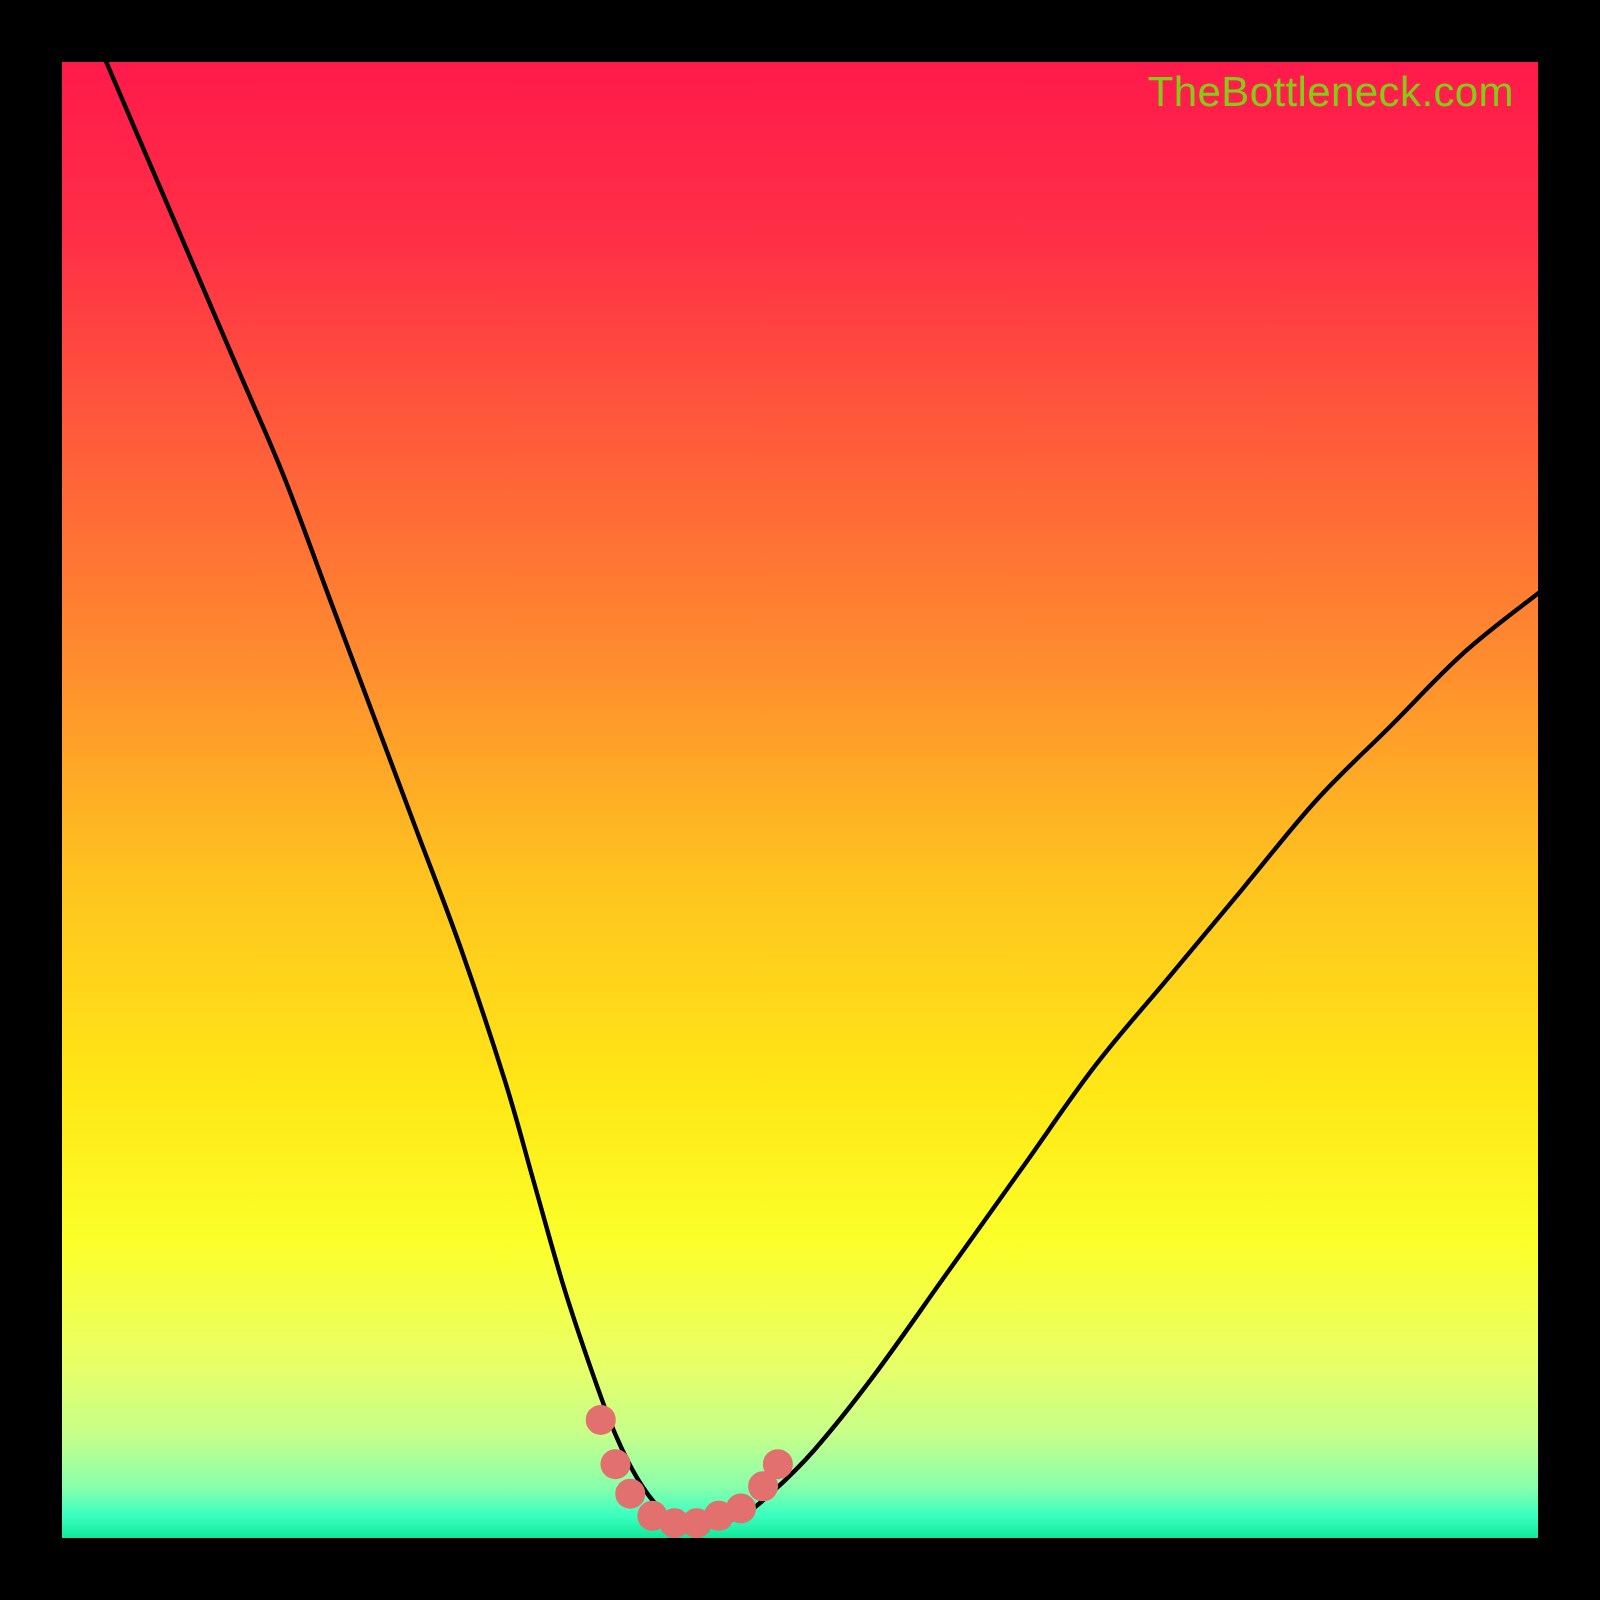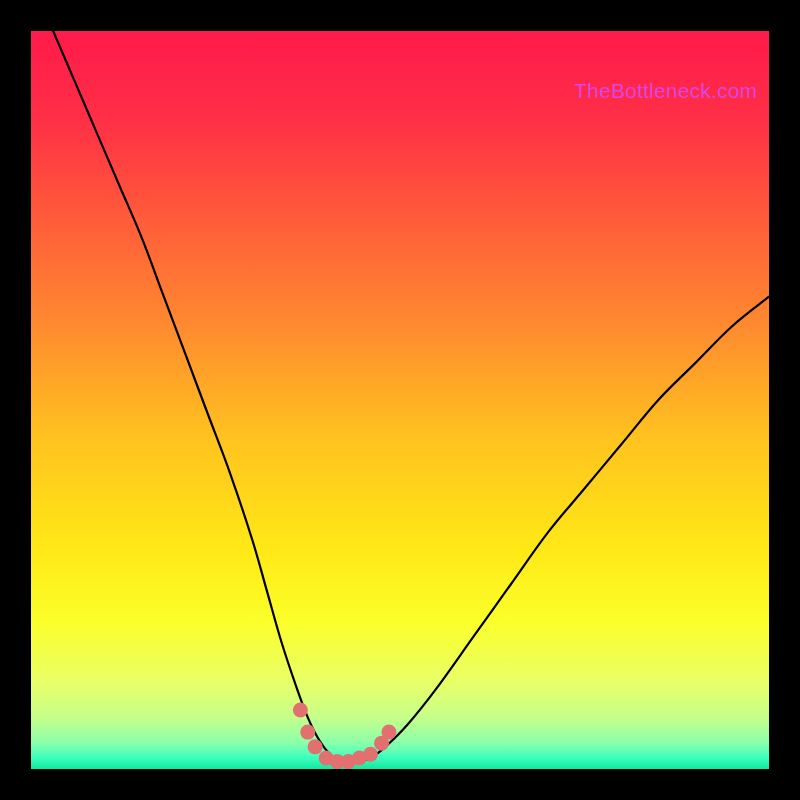--- a/index.html
+++ b/index.html
@@ -25,26 +25,25 @@
     overflow: hidden;
   }
   .gradient {
     position: absolute;
     inset: 0;
   }
   .watermark {
     position: absolute;
     top: 4px;
     right: 12px;
-    color: #d946ef;
+    color: #84cc16;
     font-size: 21px;
     font-weight: 400;
     letter-spacing: 0.2px;
     user-select: none;
-    margin-top: 44px;
   }
   svg.curve {
     position: absolute;
     inset: 0;
   }
 </style>
 </head>
 <body>
 
 <div class="frame">

